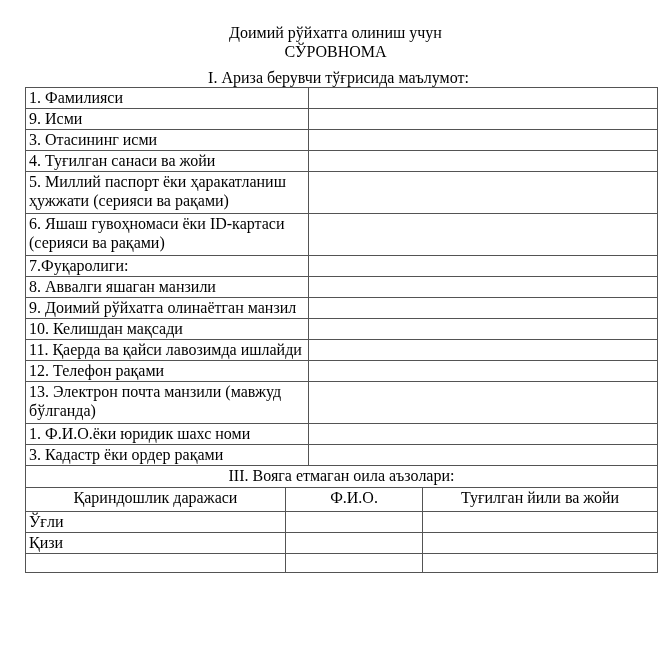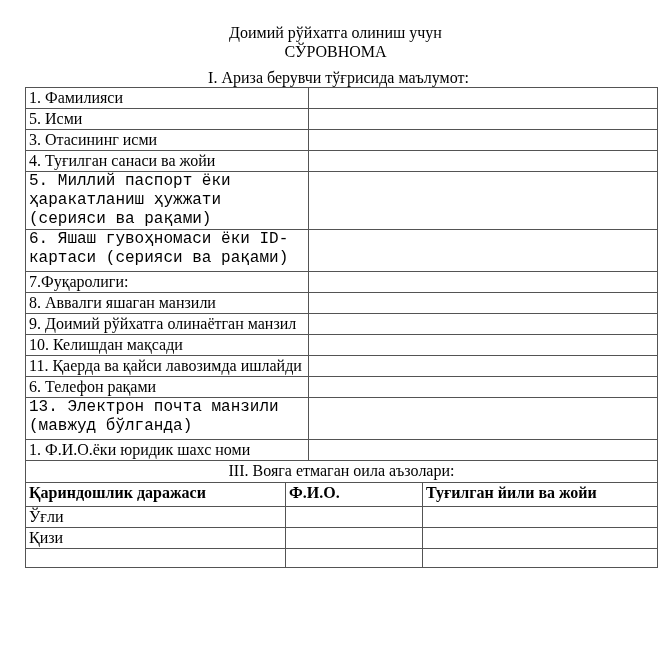--- a/index.html
+++ b/index.html
@@ -22,26 +22,26 @@
     line-height:19px;
     vertical-align:top;
     overflow:hidden;
   }
   .t1 col.c1{width:283px;}
   .t1 col.c2{width:349px;}
   .t3 col.c31{width:260px;}
   .t3 col.c32{width:137px;}
   .t3 col.c33{width:235px;}
   tr.h20 td{height:20px;margin-left:48px;}
-  tr.h41 td{height:41px;font-family:Liberation Mono, monospace;}
+  tr.h41 td{height:41px;}
   tr.h21 td{height:21px;}
   tr.h23 td{height:23px;}
   tr.h18 td{height:18px;}
   td.sect{text-align:center;}
-  tr.center td{text-align:left;font-weight:bold;}
+  tr.center td{text-align:center;}
 </style>
 </head>
 <body>
 
 <div class="page">
 
   <div class="title-block">
     <div>Доимий рўйхатга олиниш учун</div>
     <div>СЎРОВНОМА</div>
     <div class="sec1-heading">I. Ариза берувчи тўғрисида маълумот:</div>
@@ -51,21 +51,21 @@
     <colgroup>
         <col class="c1">
         <col class="c2">
       </colgroup>
     <tbody>
       <tr class="h20">
         <td class="lbl">1. Фамилияси</td>
         <td class="val"></td>
       </tr>
       <tr class="h20">
-        <td class="lbl">5. Исми</td>
+        <td class="lbl">9. Исми</td>
         <td class="val"></td>
       </tr>
       <tr class="h20">
         <td class="lbl">3. Отасининг исми</td>
         <td class="val"></td>
       </tr>
       <tr class="h20">
         <td class="lbl">4. Туғилган санаси ва жойи</td>
         <td class="val"></td>
       </tr>
@@ -91,29 +91,33 @@
       </tr>
       <tr class="h20">
         <td class="lbl">10. Келишдан мақсади</td>
         <td class="val"></td>
       </tr>
       <tr class="h20">
         <td class="lbl">11. Қаерда ва қайси лавозимда ишлайди</td>
         <td class="val"></td>
       </tr>
       <tr class="h20">
-        <td class="lbl">6. Телефон рақами</td>
+        <td class="lbl">12. Телефон рақами</td>
         <td class="val"></td>
       </tr>
       <tr class="h41">
         <td class="lbl">13. Электрон почта манзили (мавжуд бўлганда)</td>
         <td class="val"></td>
       </tr>
       <tr class="h20">
         <td class="lbl">1. Ф.И.О.ёки юридик шахс номи</td>
+        <td class="val"></td>
+      </tr>
+      <tr class="h20">
+        <td class="lbl">3. Кадастр ёки ордер рақами</td>
         <td class="val"></td>
       </tr>
     </tbody>
   </table>
 
   <table class="doc-table t3">
     <colgroup>
         <col class="c31">
         <col class="c32">
         <col class="c33">

